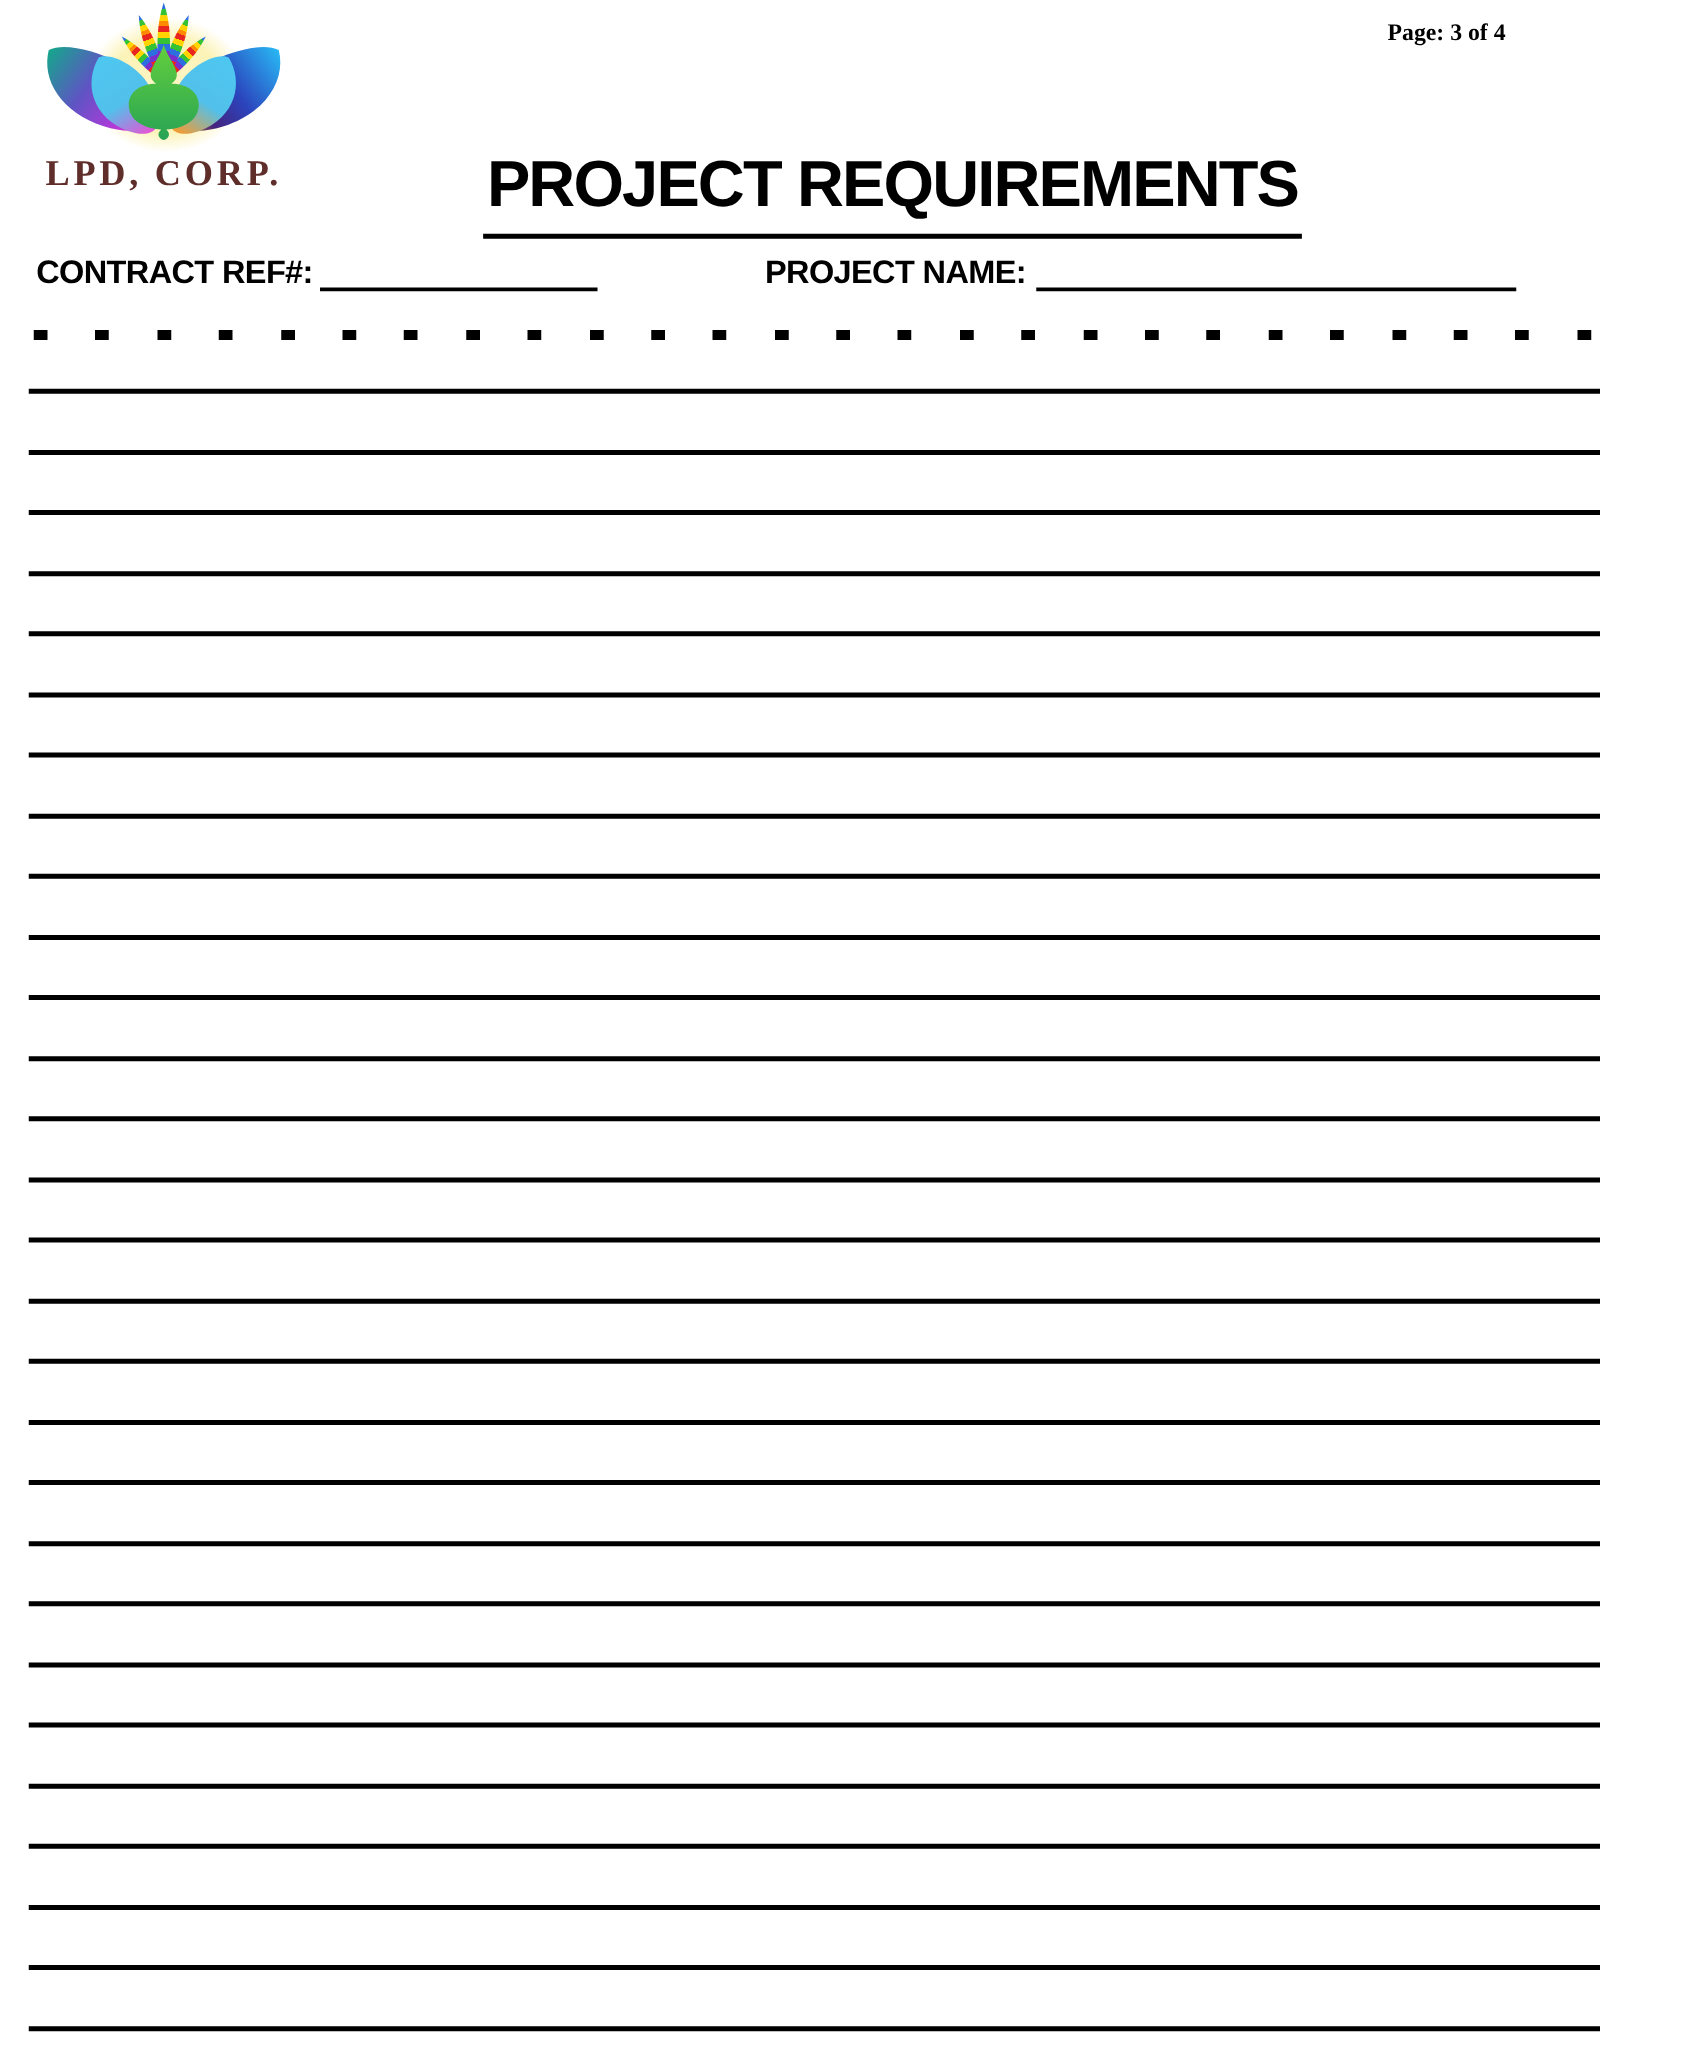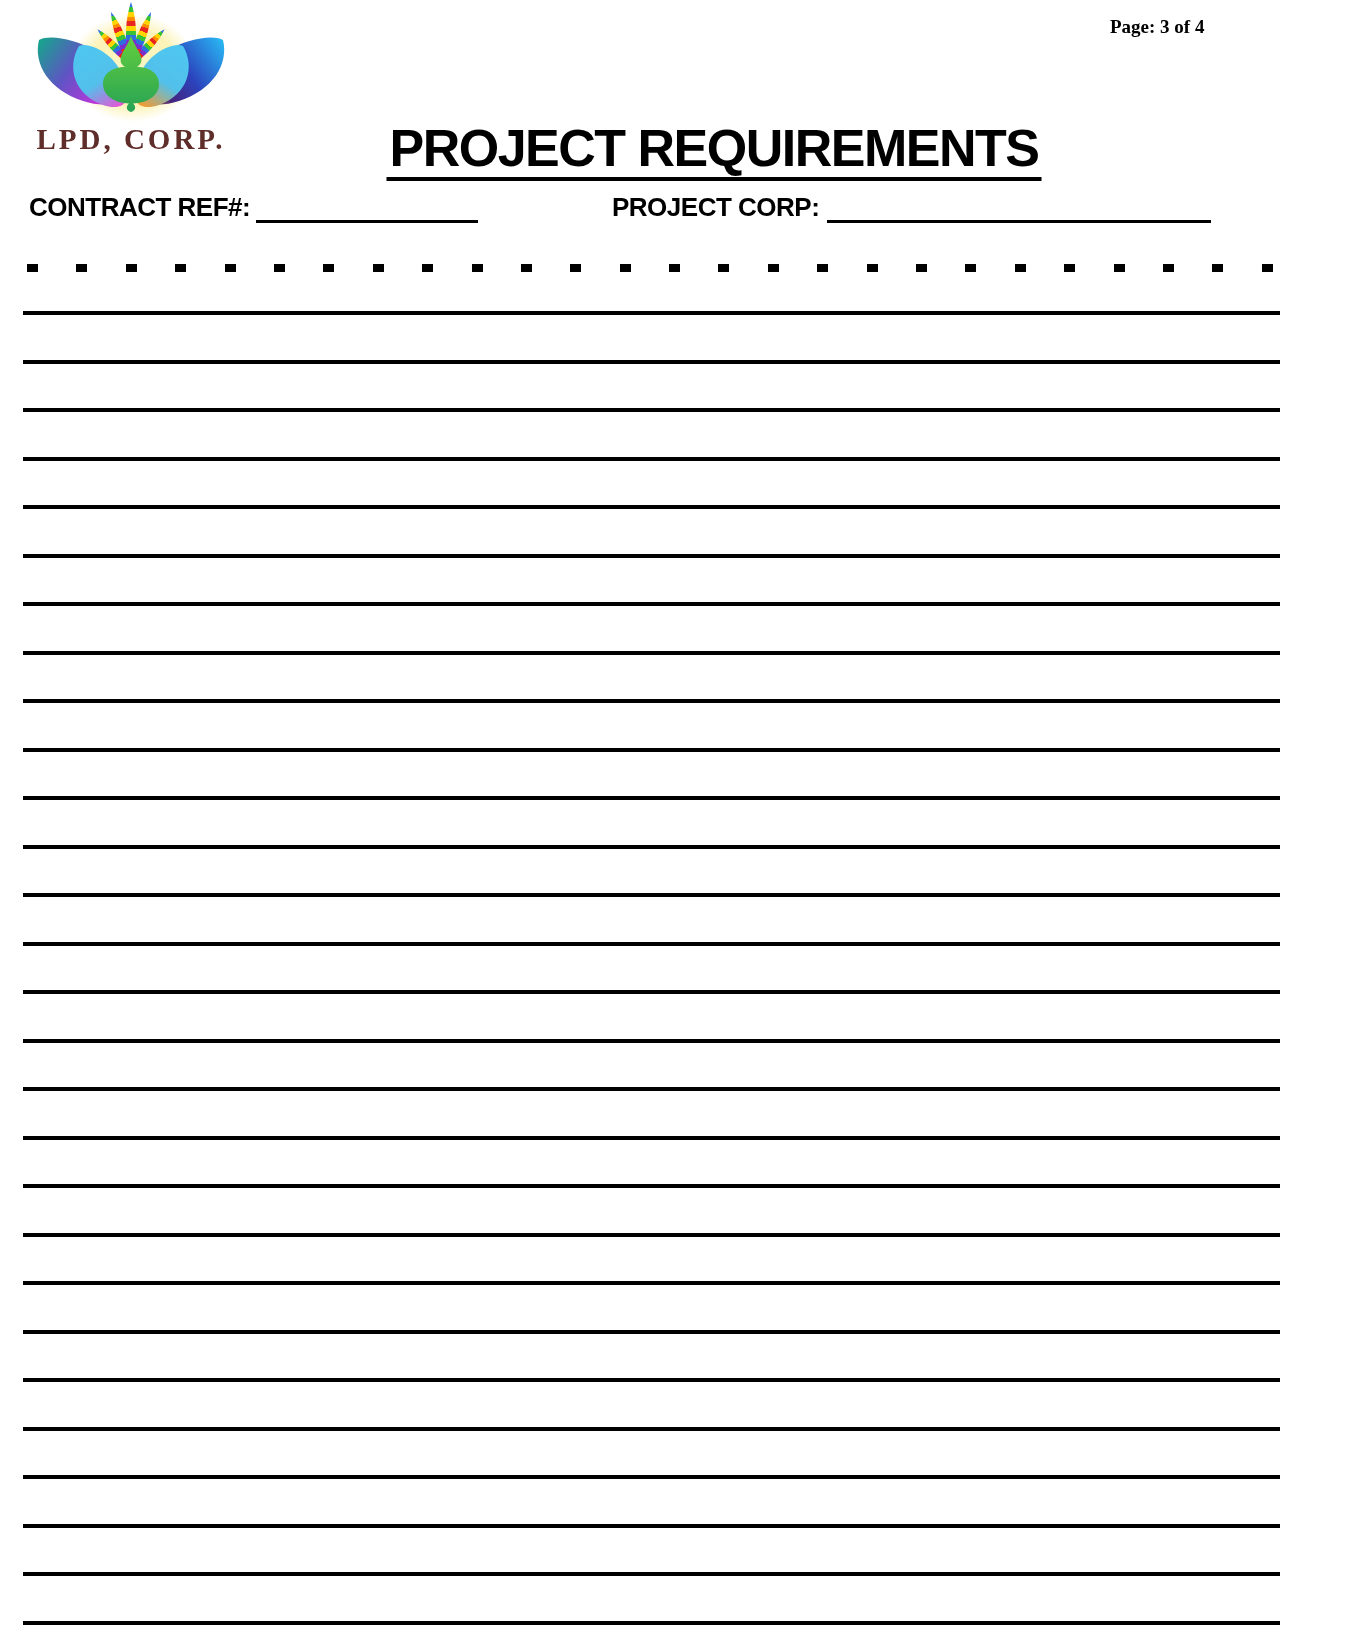--- a/index.html
+++ b/index.html
@@ -28,25 +28,25 @@
     font-weight:bold; font-size:19px; color:#000;
     white-space:nowrap;
   }
 
   
   .title-wrap { position:absolute; top:122px; left:50%; transform:translateX(-50%); margin-left:34px; }
   .page-title {
     display:inline-block;
     font-weight:700; font-size:52px; line-height:52px; letter-spacing:-1.5px;
     color:#000; white-space:nowrap;
-    border-bottom:4px solid #000; padding:0 3px 3px 3px;
-  }
-
-  
-  .field { position:absolute; top:189px; display:flex; align-items:flex-end; height:34px; }
+    border-bottom:4px solid #000; padding:0 3px 13px 3px;
+  }
+
+  
+  .field { position:absolute; top:199px; display:flex; align-items:flex-end; height:34px; }
   .field-contract { left:29px; }
   .field-project  { left:612px; }
   .field-label {
     font-weight:700; font-size:26px; line-height:32px;
     color:#000; white-space:nowrap; letter-spacing:-0.5px;
   }
   .blank-line { display:inline-block; height:32px; border-bottom:3px solid #000; }
   .blank-contract { width:222px; margin-left:6px; }
   .blank-project  { width:384px; margin-left:8px; }
 
@@ -155,21 +155,21 @@
   <div class="title-wrap">
     <span class="page-title">PROJECT REQUIREMENTS</span>
   </div>
 
   <div class="field field-contract">
     <span class="field-label">CONTRACT REF#:</span>
     <span class="blank-line blank-contract"></span>
   </div>
 
   <div class="field field-project">
-    <span class="field-label">PROJECT CORP:</span>
+    <span class="field-label">PROJECT NAME:</span>
     <span class="blank-line blank-project"></span>
   </div>
 
   <div class="dashes">
       <span class="dash" style="background: rgb(0, 0, 0);"></span>
       <span class="dash" style="background: rgb(0, 0, 0);"></span>
       <span class="dash" style="background: rgb(0, 0, 0);"></span>
       <span class="dash" style="background: rgb(0, 0, 0);"></span>
       <span class="dash" style="background: rgb(0, 0, 0);"></span>
       <span class="dash" style="background: rgb(0, 0, 0);"></span>

